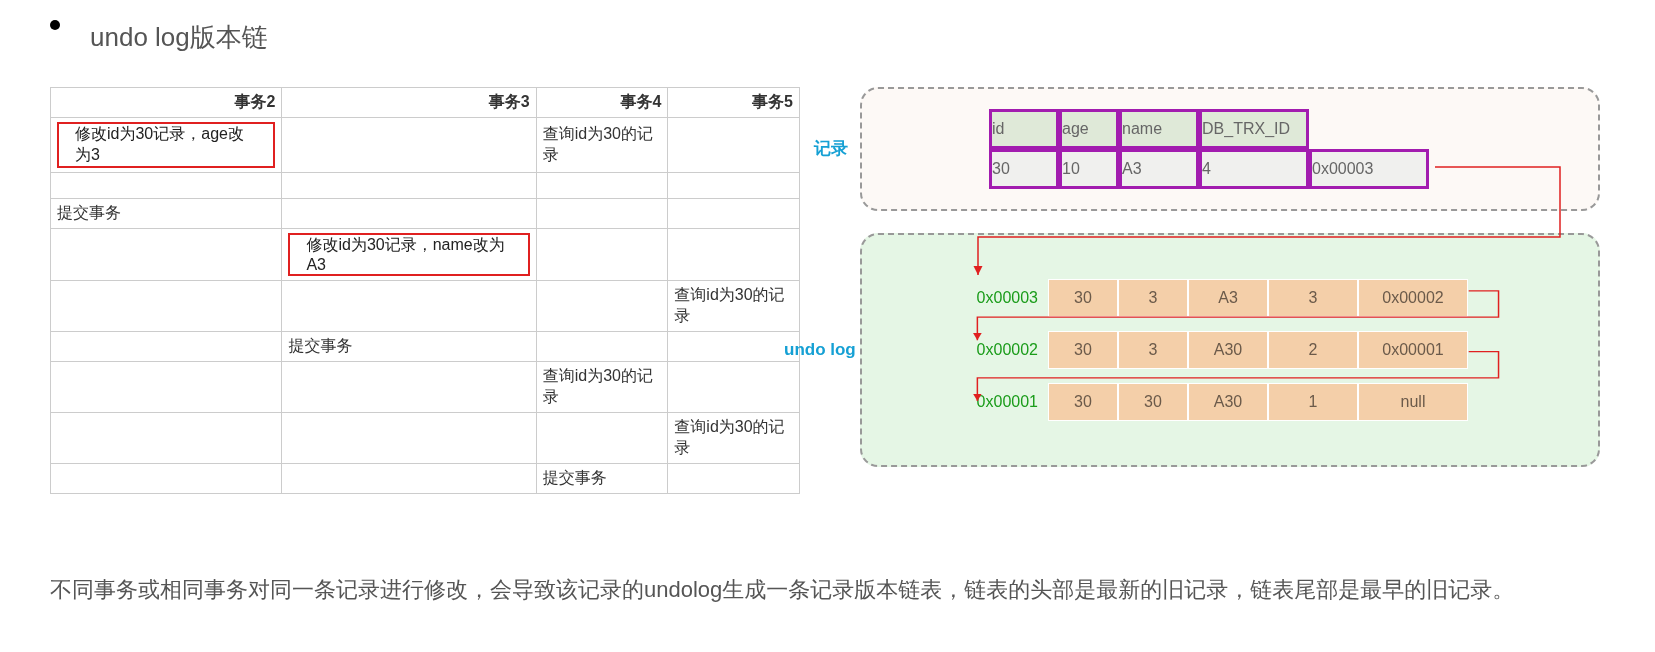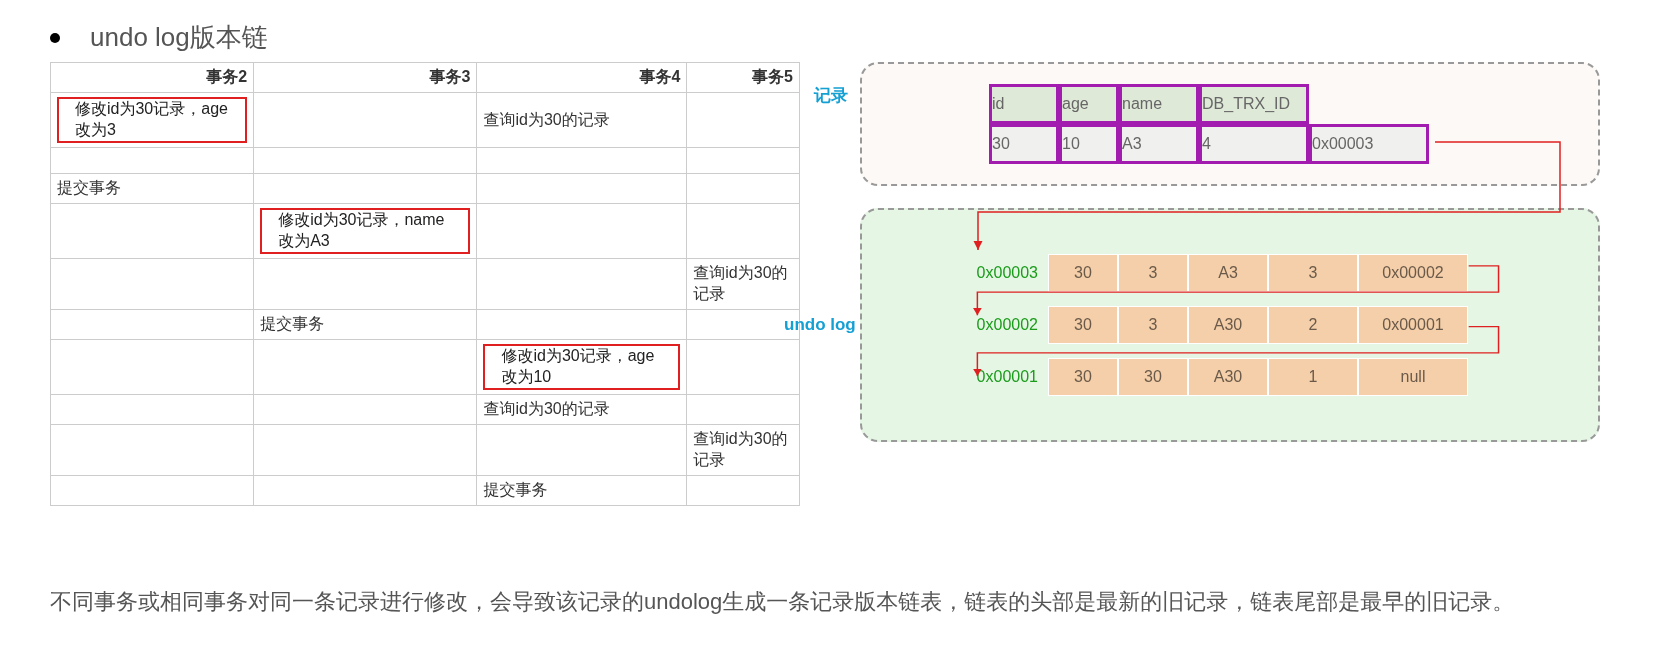--- a/index.html
+++ b/index.html
@@ -5,22 +5,22 @@
     * { margin: 0; padding: 0; box-sizing: border-box; }
     body {
       font-family: "Microsoft YaHei", "PingFang SC", Arial, sans-serif;
       background: #fff;
       padding: 20px 50px;
       color: #333;
       width: 1655px;
     }
     .title-row {
       display: flex;
-      align-items: center;
-      margin-bottom: 7px;
+      align-items: flex-start;
+      margin-bottom: 32px;
     }
     .bullet {
       width: 10px;
       height: 10px;
       background: #000;
       border-radius: 50%;
       margin-right: 30px;
     }
     .title-text {
       font-size: 26px;
@@ -77,21 +77,21 @@
       padding-top: 30px;
       padding-bottom: 30px;
     }
     .side-label {
       position: absolute;
       left: -64px;
       color: #15a0d4;
       font-weight: bold;
       font-size: 17px;
     }
-    .side-label.rec { top: 20px; left: -48px; }
+    .side-label.rec { top: 48px; left: -48px; }
     .side-label.ulog { top: 50%; left: -78px; transform: translateY(-50%); }
     .rec-row {
       display: flex;
       margin-left: 105px;
     }
     .rec-cell {
       border: 3px solid #a21caf;
       padding: 8px 0;
       text-align: left;
       font-size: 16px;
@@ -200,26 +200,20 @@
         <tr>
           <td></td>
           <td></td>
           <td></td>
           <td>查询id为30的记录</td>
         </tr>
         <tr>
           <td></td>
           <td>提交事务</td>
           <td></td>
-          <td></td>
-        </tr>
-        <tr>
-          <td></td>
-          <td></td>
-          <td><span class="hl">修改id为30记录，age改为10</span></td>
           <td></td>
         </tr>
         <tr>
           <td></td>
           <td></td>
           <td>查询id为30的记录</td>
           <td></td>
         </tr>
         <tr>
           <td></td>

